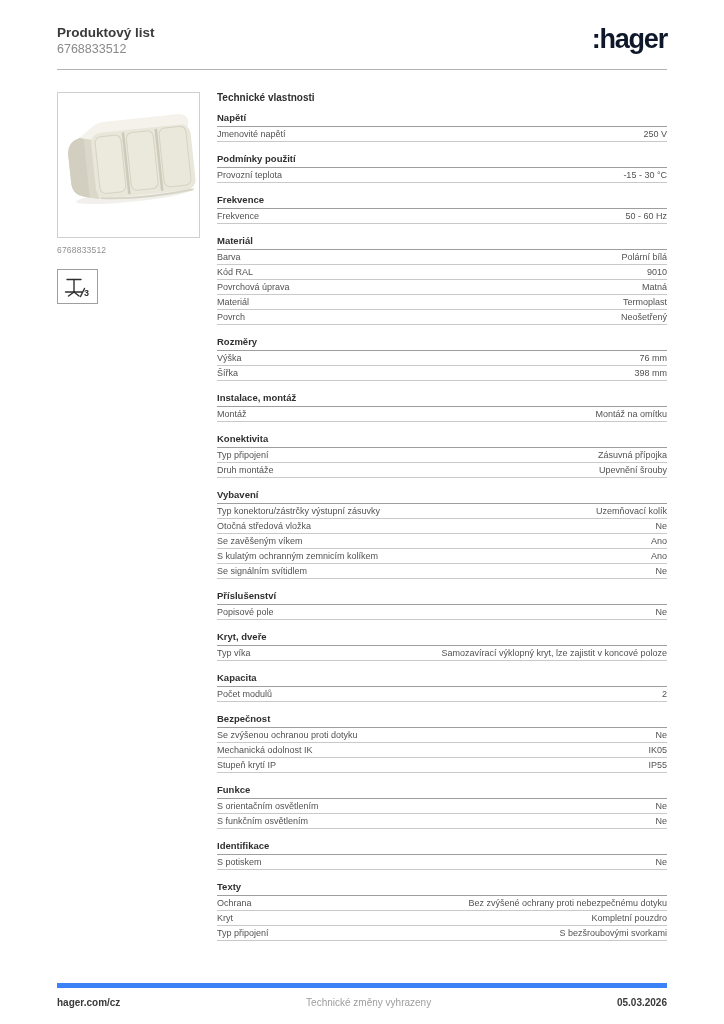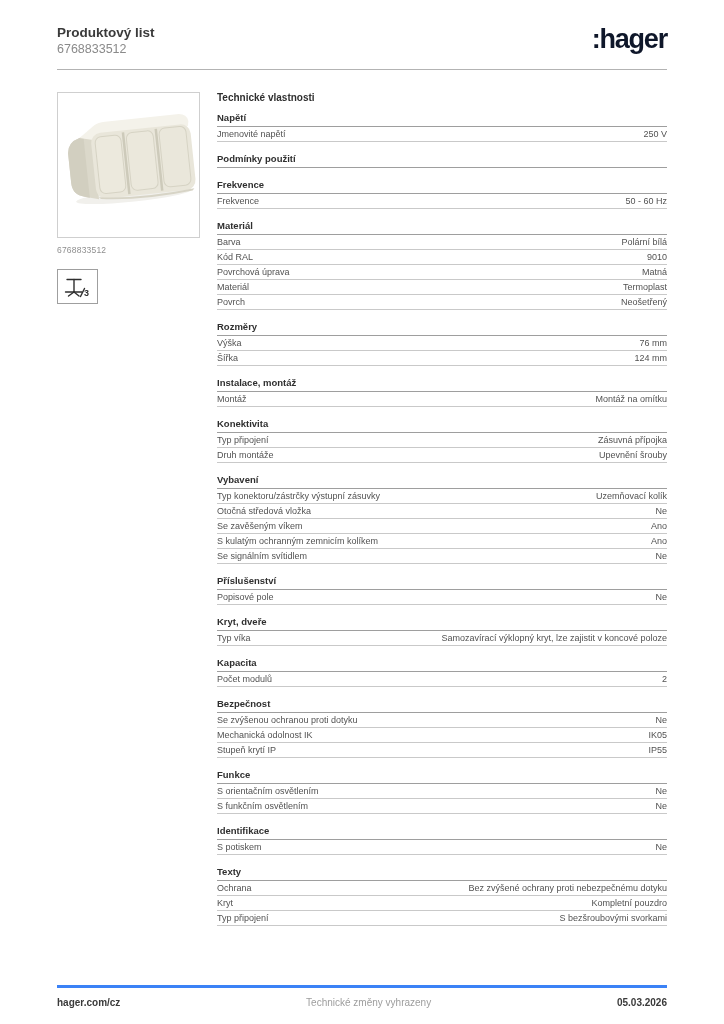--- a/index.html
+++ b/index.html
@@ -58,21 +58,21 @@
     display:flex; justify-content:space-between; align-items:baseline;
     font-size:9px; color:#525252;
     line-height:10px; padding:2px 0 2px;
     border-bottom:1px solid #c9c9c9;
   }
   .spec-label { white-space:nowrap; }
   .spec-value { text-align:right; padding-left:12px; }
   
   .footer {
     margin-top:auto;
-    border-top:3px solid #3b82f6;
+    border-top:5px solid #3b82f6;
     padding-top:9px;
     display:flex; justify-content:space-between; align-items:baseline;
   }
   .footer-left  { font-size:10px; font-weight:bold; color:#3a3a3a; text-decoration:none; }
   .footer-center{ font-size:10px; color:#9d9d9d; }
   .footer-right { font-size:10px; font-weight:bold; color:#3a3a3a; }
 </style>
 </head>
 <body>
 
@@ -141,20 +141,26 @@
     <span class="spec-value">250 V</span>
   </div>
 </div>
   </div>
 
   <div class="section">
   </div>
 
   <div class="section">
     <div class="section-name">Podmínky použití</div>
+    <div>
+  <div class="spec-row">
+    <span class="spec-label">Provozní teplota</span>
+    <span class="spec-value">-15 - 30 °C</span>
+  </div>
+</div>
   </div>
 
   <div class="section">
     <div class="section-name">Frekvence</div>
     <div>
   <div class="spec-row">
     <span class="spec-label">Frekvence</span>
     <span class="spec-value">50 - 60 Hz</span>
   </div>
 </div>
@@ -193,21 +199,21 @@
   <div class="section">
     <div class="section-name">Rozměry</div>
     <div>
   <div class="spec-row">
     <span class="spec-label">Výška</span>
     <span class="spec-value">76 mm</span>
   </div>
 
   <div class="spec-row">
     <span class="spec-label">Šířka</span>
-    <span class="spec-value">124 mm</span>
+    <span class="spec-value">398 mm</span>
   </div>
 </div>
   </div>
 
   <div class="section">
     <div class="section-name">Instalace, montáž</div>
     <div>
   <div class="spec-row">
     <span class="spec-label">Montáž</span>
     <span class="spec-value">Montáž na omítku</span>

